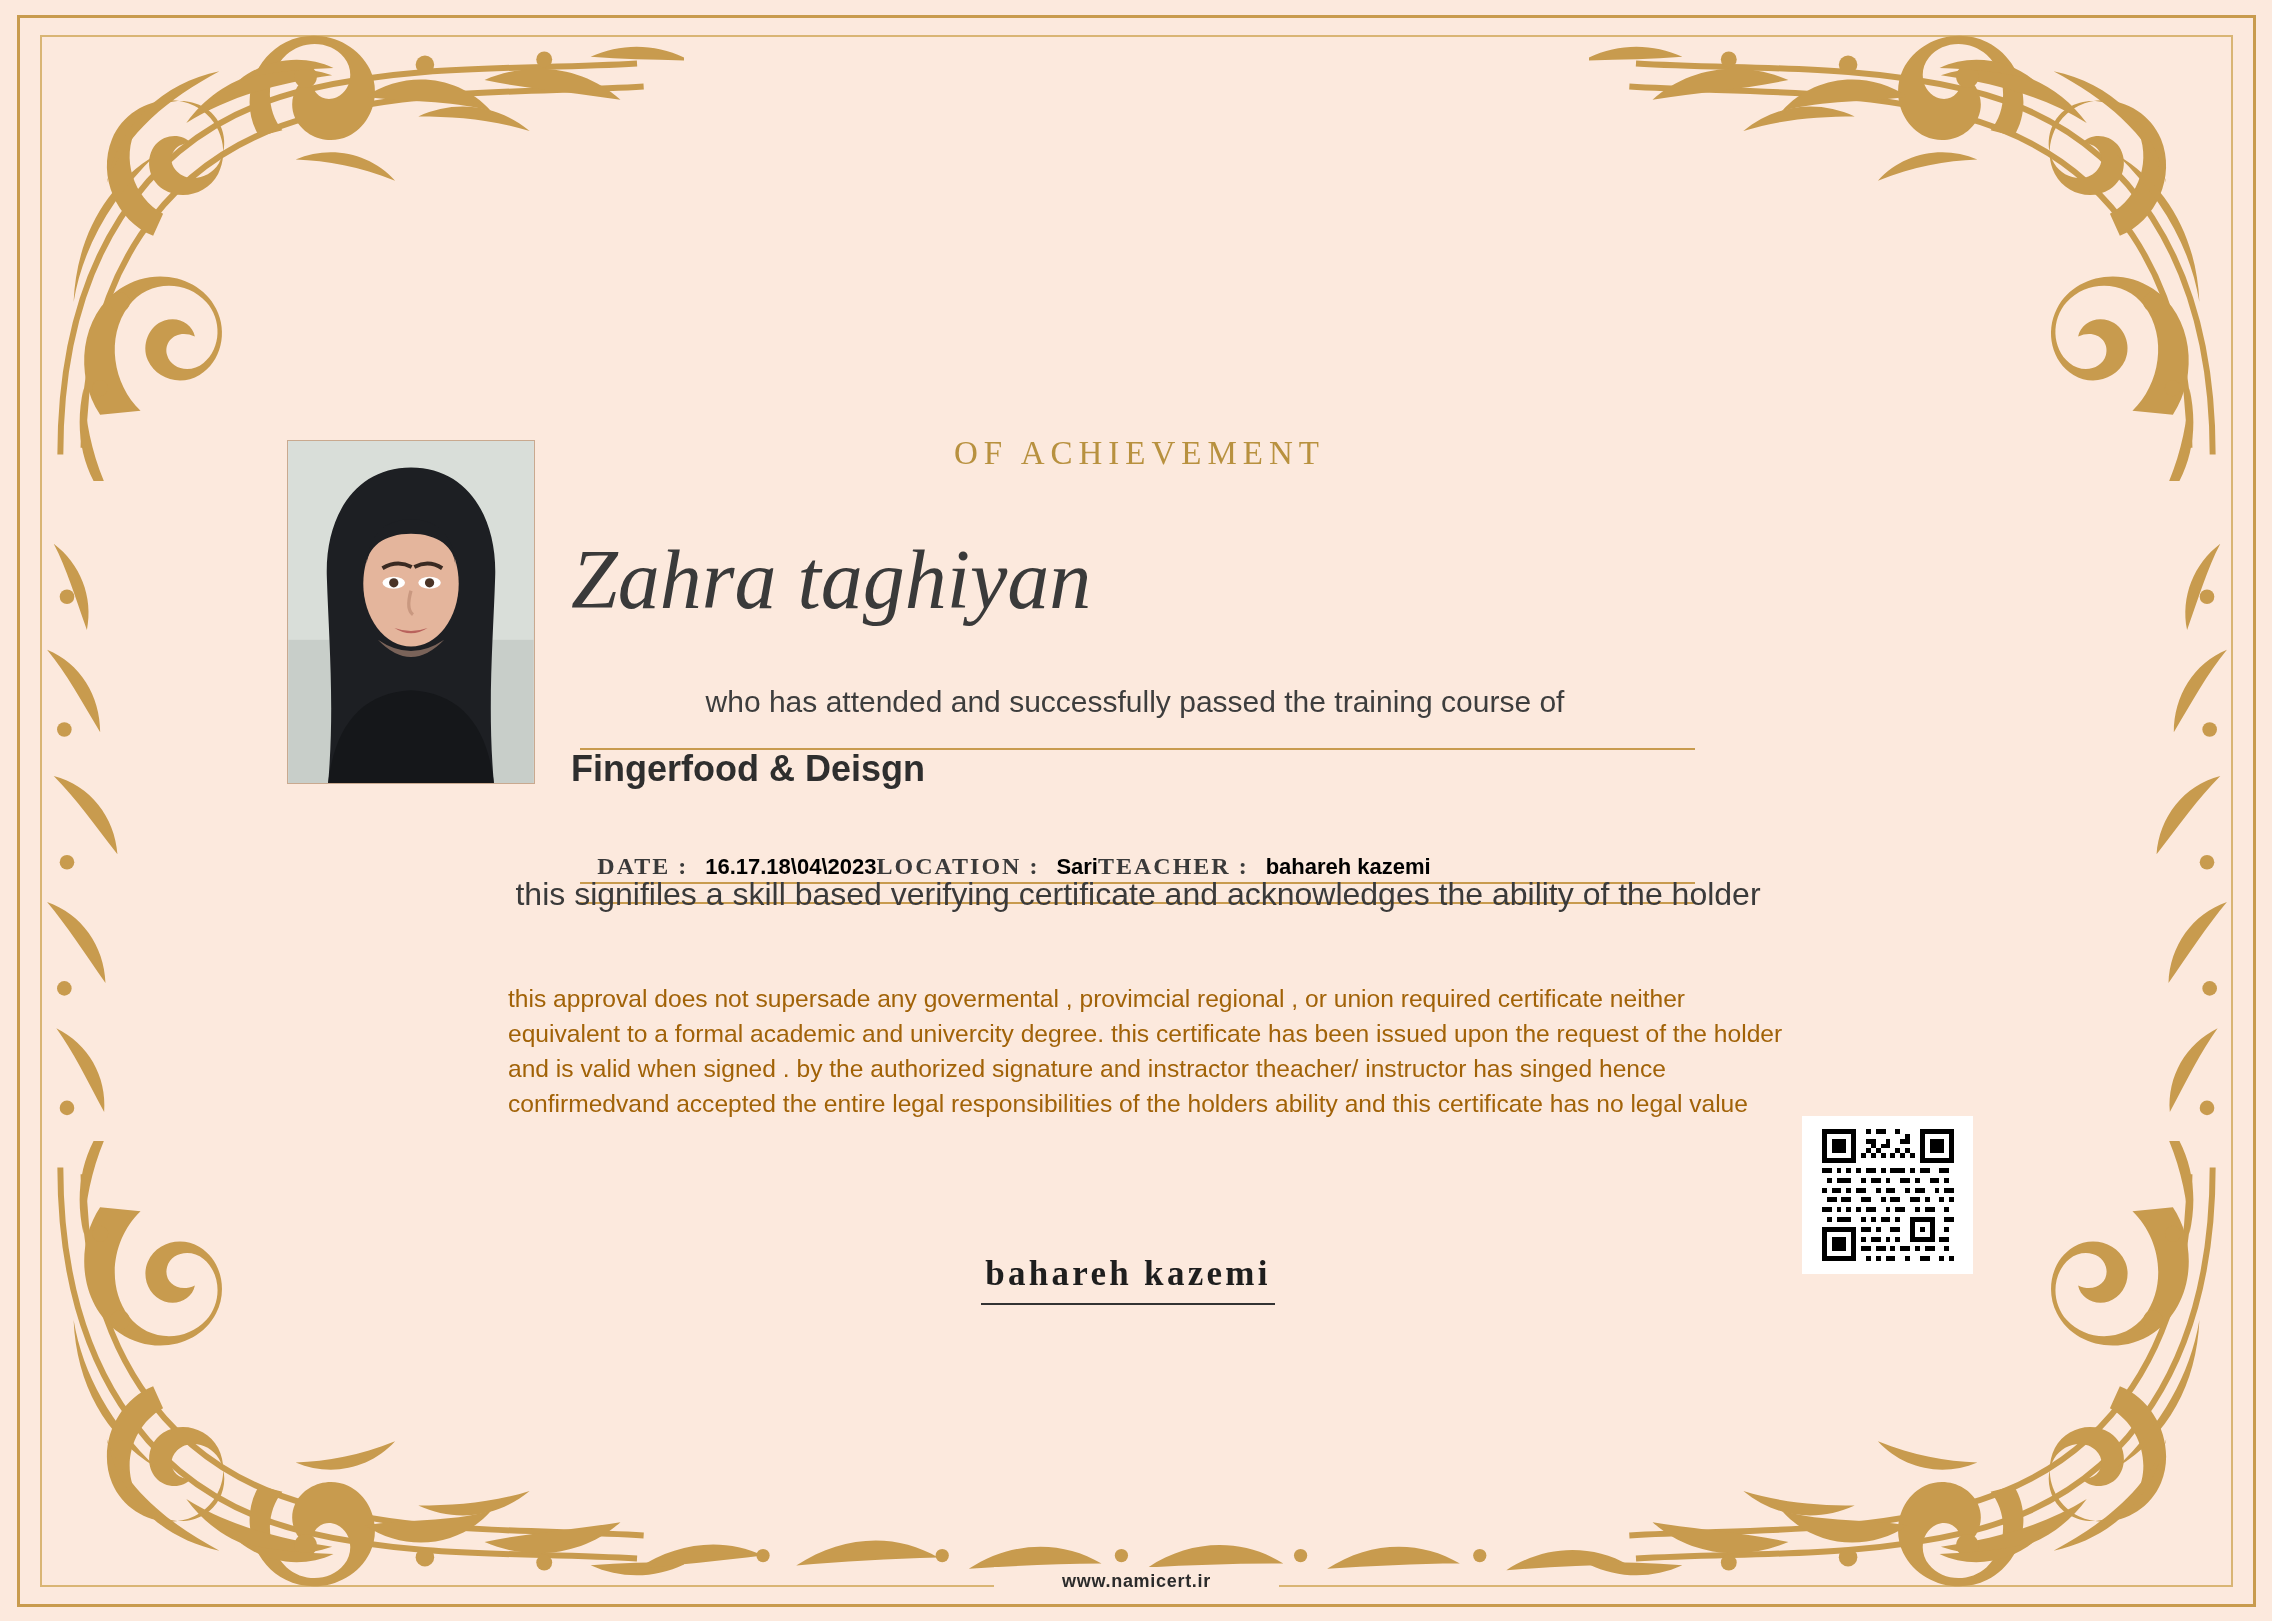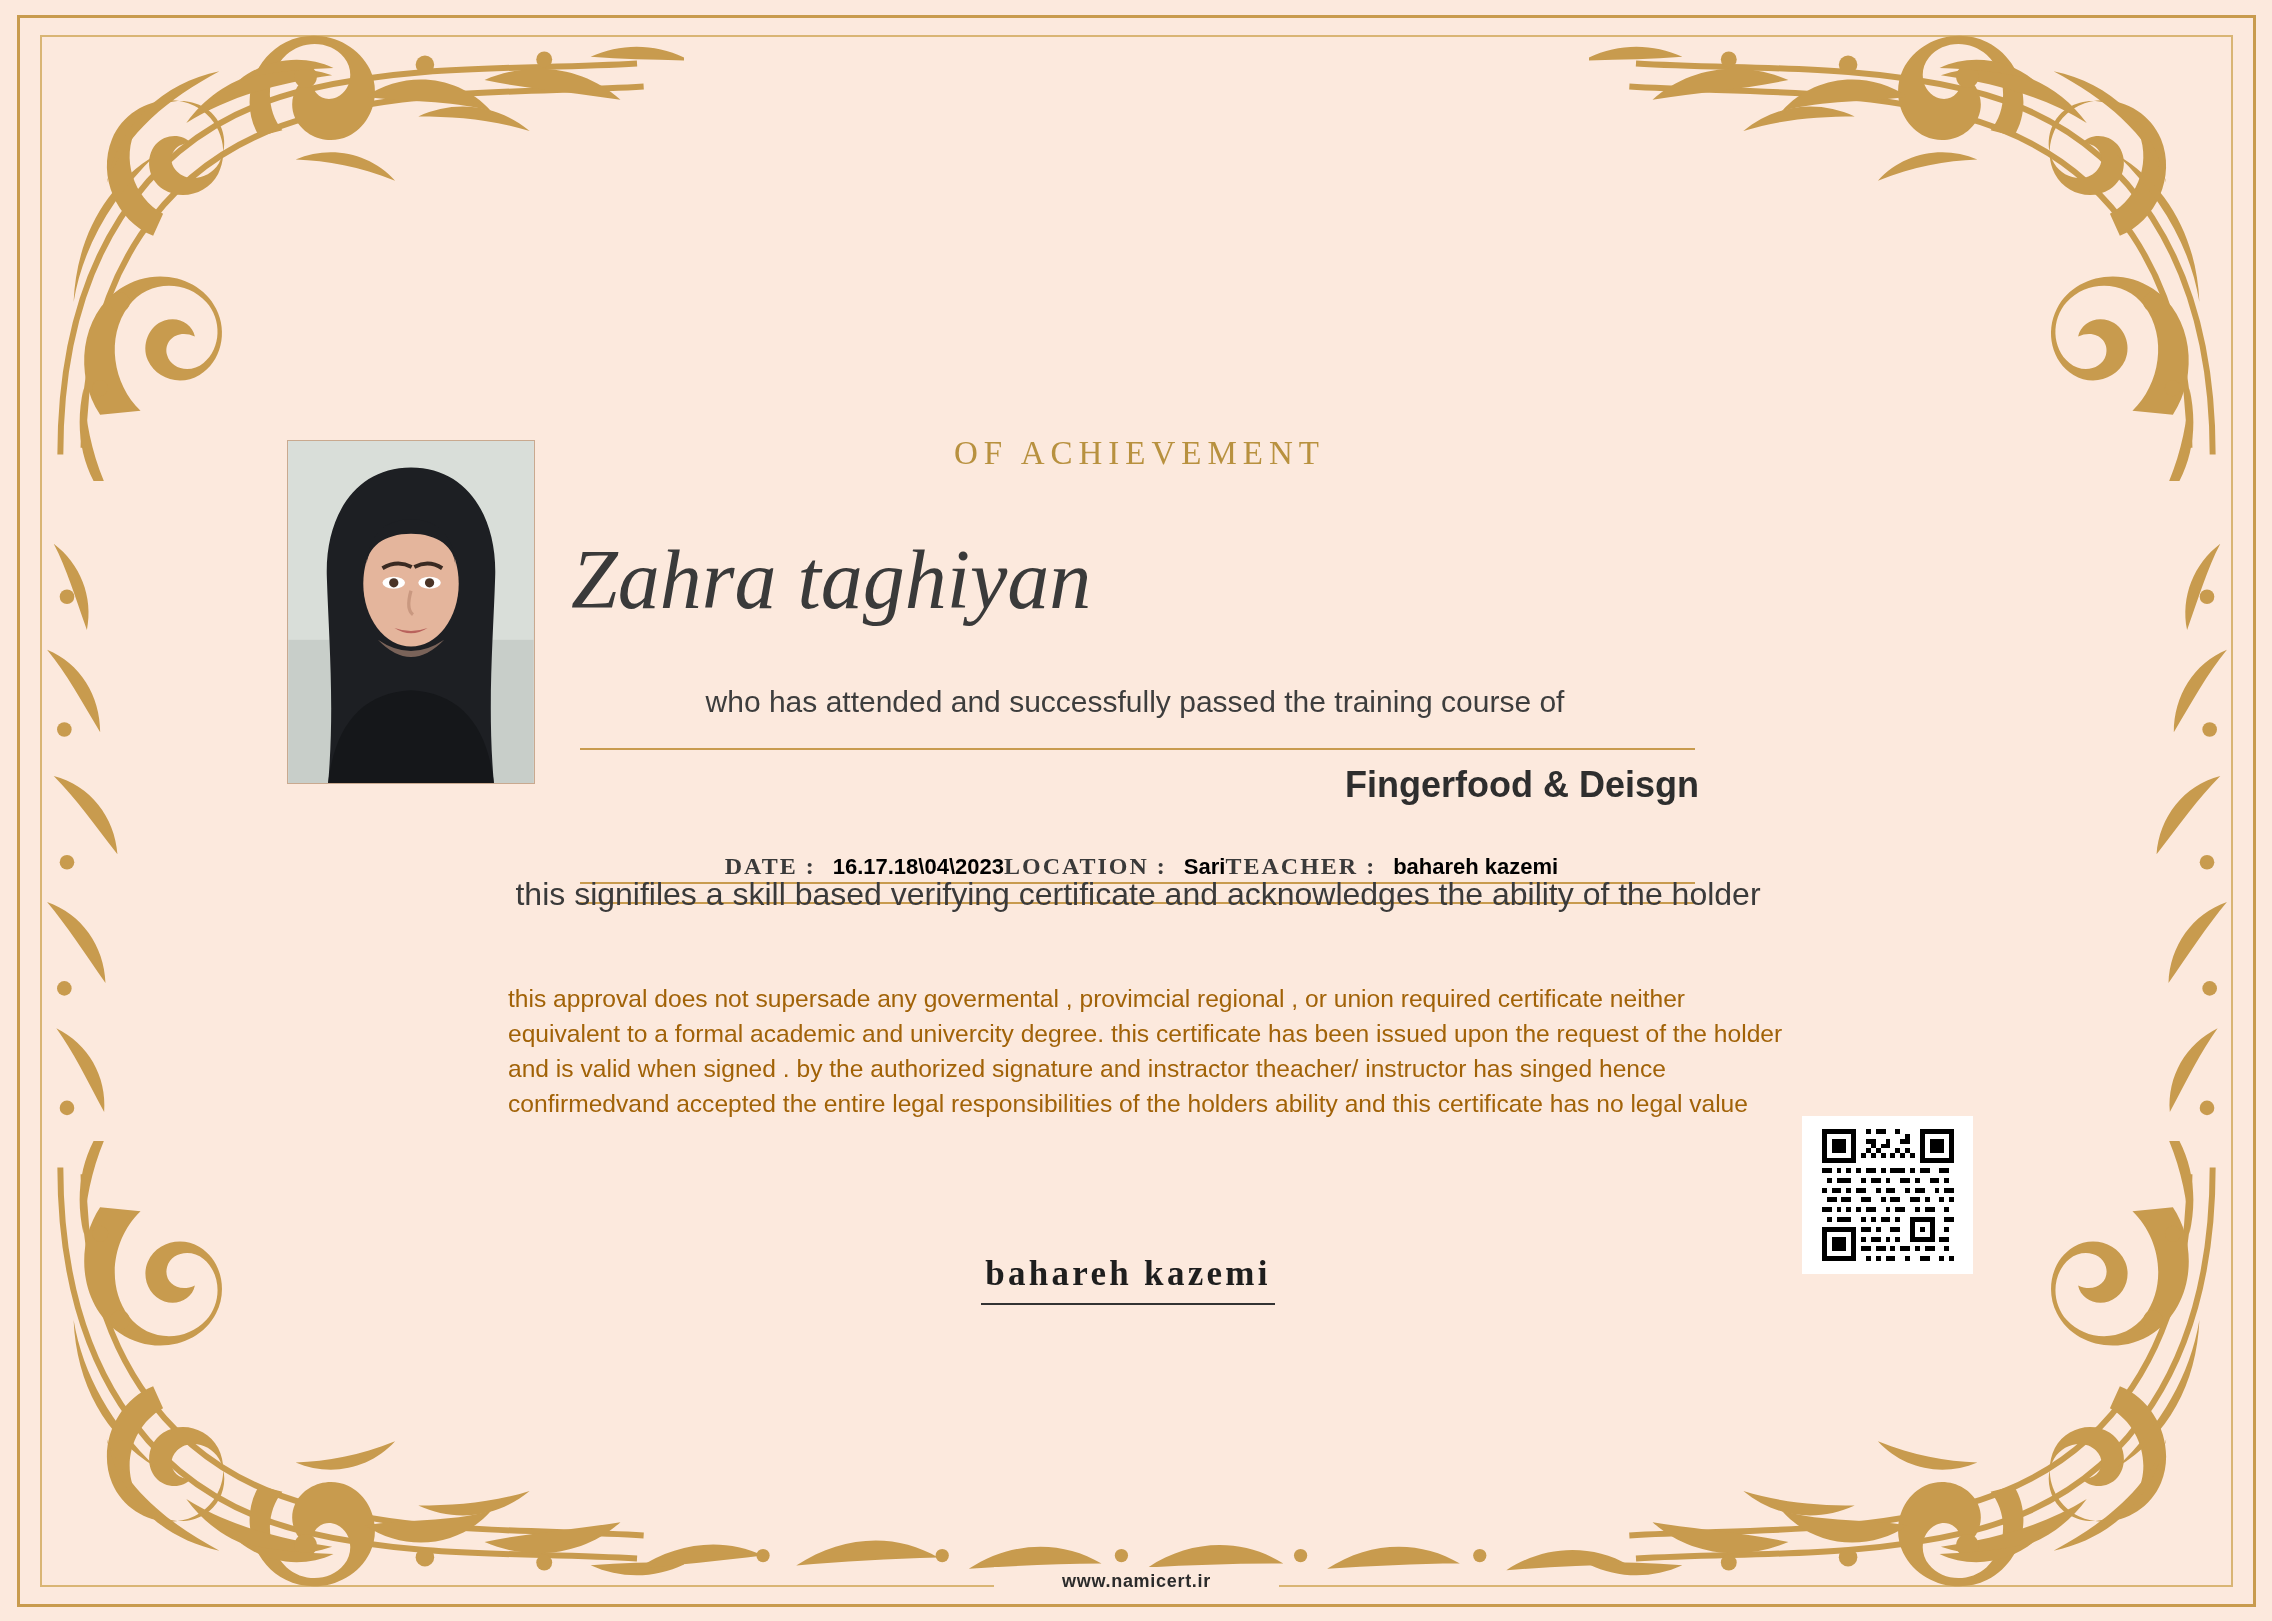--- a/index.html
+++ b/index.html
@@ -132,36 +132,36 @@
     width: 1115px;
     height: 2px;
     background: #c89b4e;
   }
   .rule.r1 { top: 748px; }
   .rule.r2 { top: 882px; }
   .rule.r3 { top: 902px; }
 
   .course {
     position: absolute;
-    top: 764px;
+    top: 748px;
     left: 571px;
     width: 1128px;
-    text-align: right;
+    text-align: left;
     font-size: 36px;
     font-weight: 700;
     color: #2e2e2e;
   }
 
   .meta {
     position: absolute;
     top: 853px;
     left: 584px;
     width: 1115px;
     display: flex;
-    justify-content: center;
+    justify-content: flex-start;
     align-items: baseline;
     padding: 0 13.3px;
     box-sizing: border-box;
   }
   .meta-group { display: flex; align-items: baseline; white-space: nowrap; }
   .meta-label {
     font-family: "Liberation Serif", serif;
     font-size: 24px;
     letter-spacing: 2px;
     font-weight: 700;

